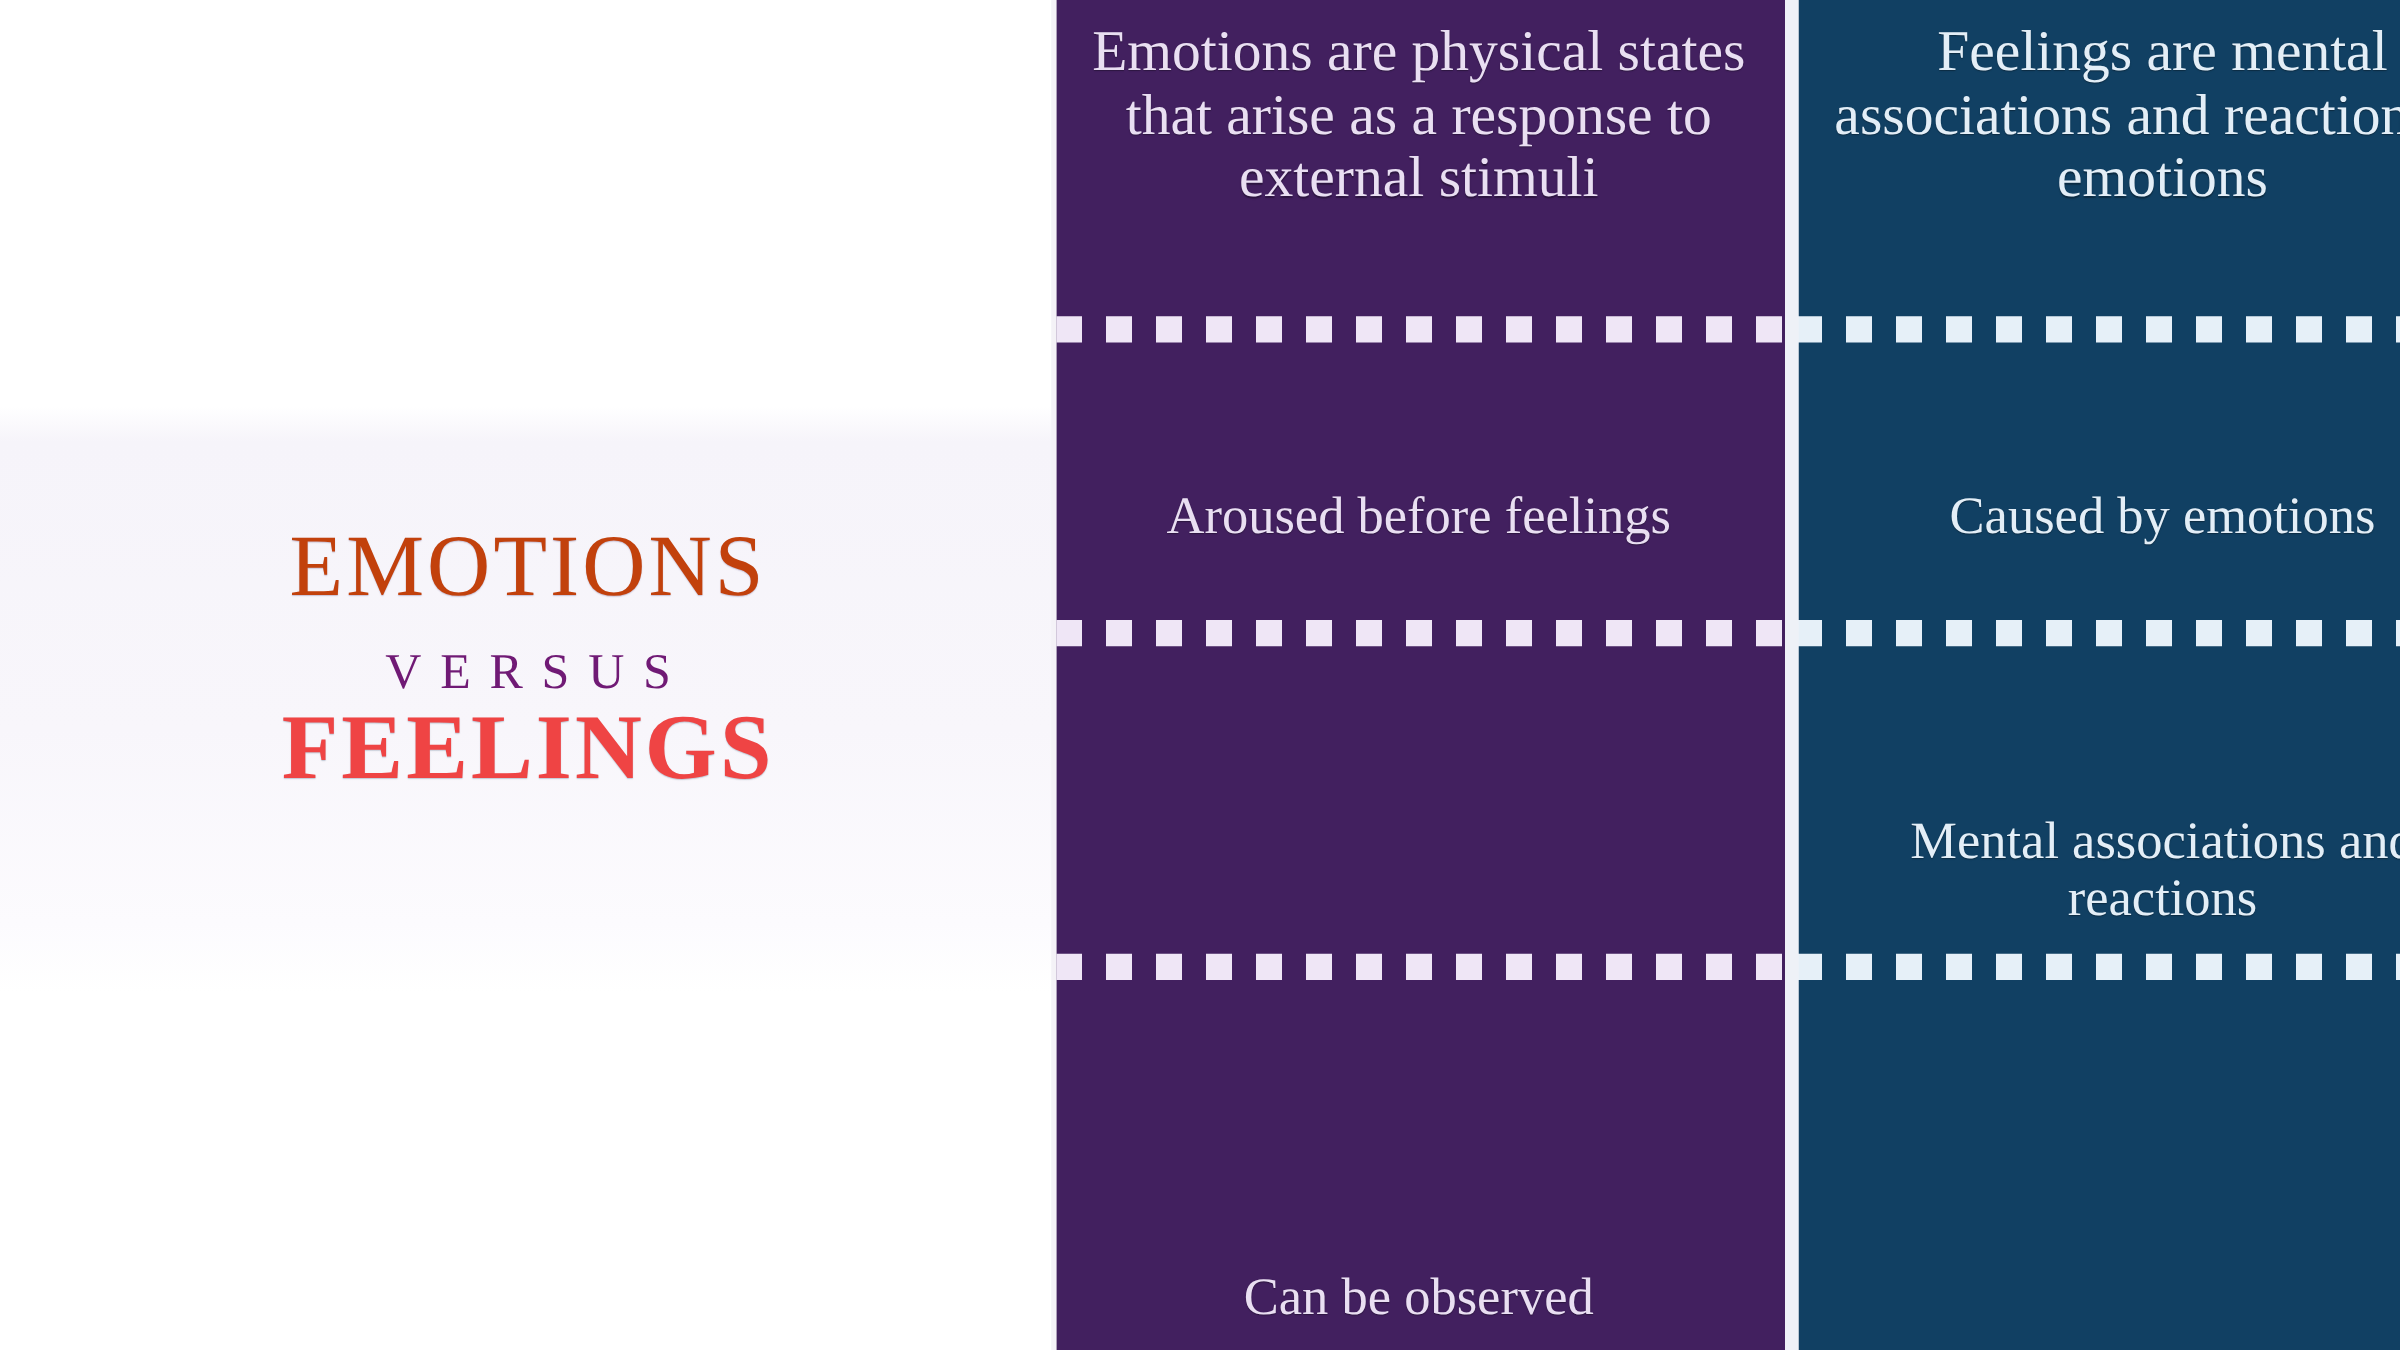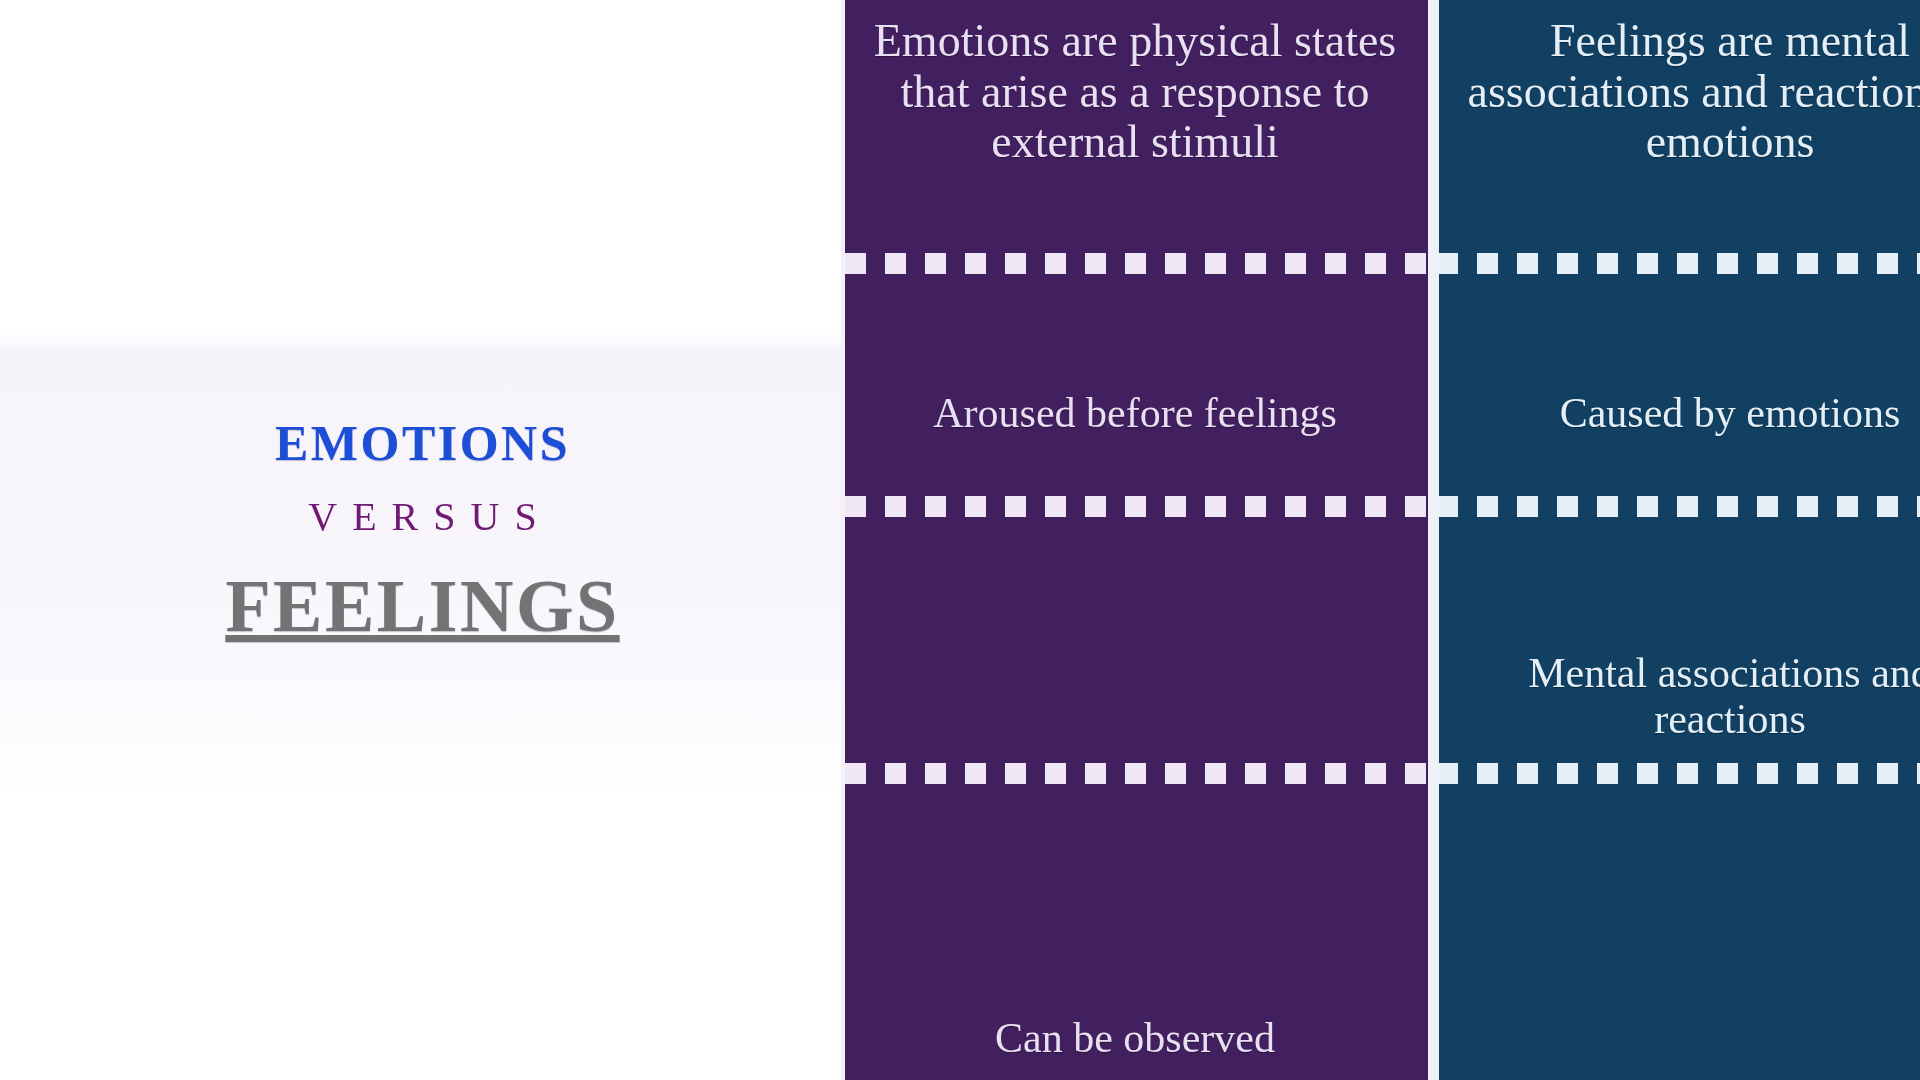--- a/index.html
+++ b/index.html
@@ -47,47 +47,46 @@
   }
   #title-block {
     position: absolute;
     left: 0;
     top: 418px;
     width: 845px;
     text-align: center;
   }
   #title-emotions {
     font-family: "Liberation Serif", "DejaVu Serif", serif;
-    font-weight: bold;
-    font-size: 50px;
+    font-weight: normal;
+    font-size: 70px;
     line-height: 1.02;
     letter-spacing: 2.5px;
-    color: #1d4ed8;
+    color: #c2410c;
     text-shadow: 0 1px 1px rgba(60,30,90,0.25);
   }
   #title-versus {
     font-family: "Liberation Serif", "DejaVu Serif", serif;
     font-weight: normal;
     font-size: 40px;
     line-height: 1.0;
     letter-spacing: 15px;
     margin-top: 28px;
     color: #701a75;
     padding-left: 15px;
   }
   #title-feelings {
     font-family: "Liberation Serif", "DejaVu Serif", serif;
     font-weight: bold;
     font-size: 74px;
     line-height: 1.02;
     letter-spacing: 2.5px;
-    margin-top: 32px;
-    color: #737373;
+    margin-top: 4px;
+    color: #ef4444;
     text-shadow: 0 1px 1px rgba(20,55,90,0.25);
-    text-decoration: underline;
   }
 
   
   #table {
     position: absolute;
     left: 845px;
     top: 0;
     width: 1075px;
     height: 1080px;
     overflow: hidden;

